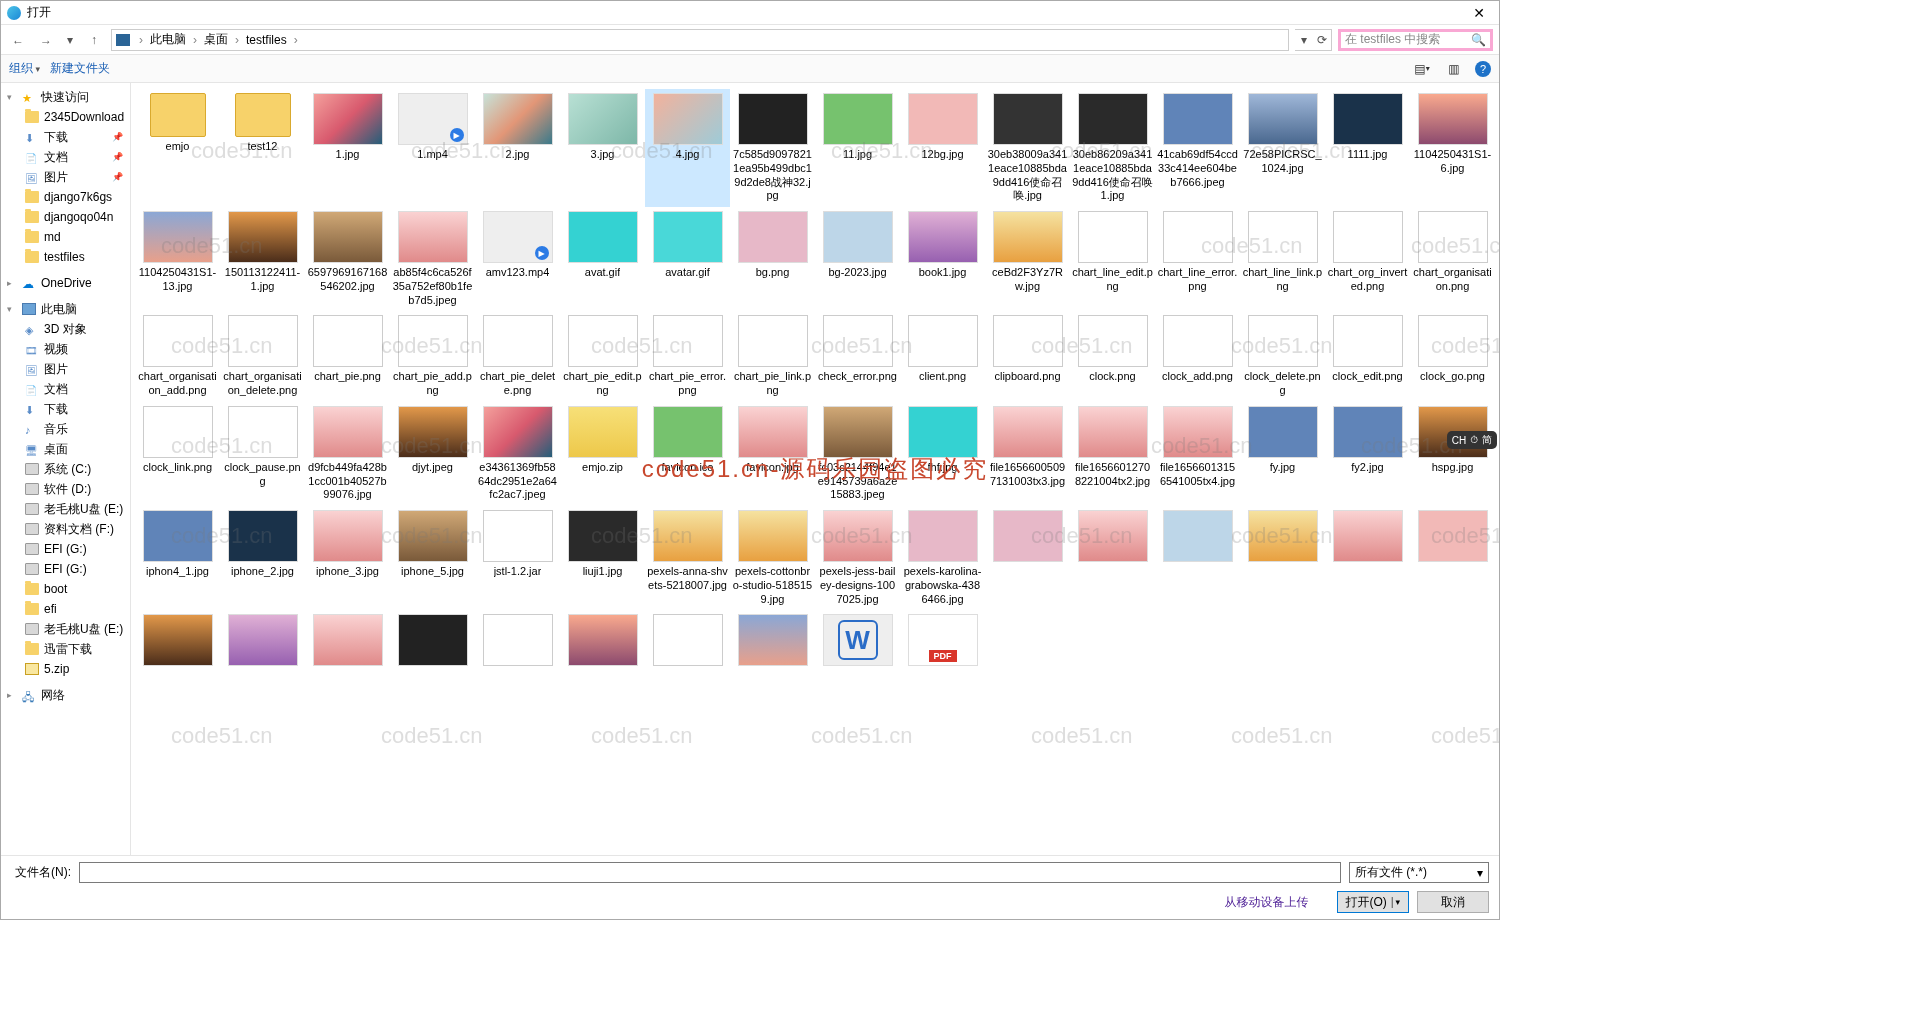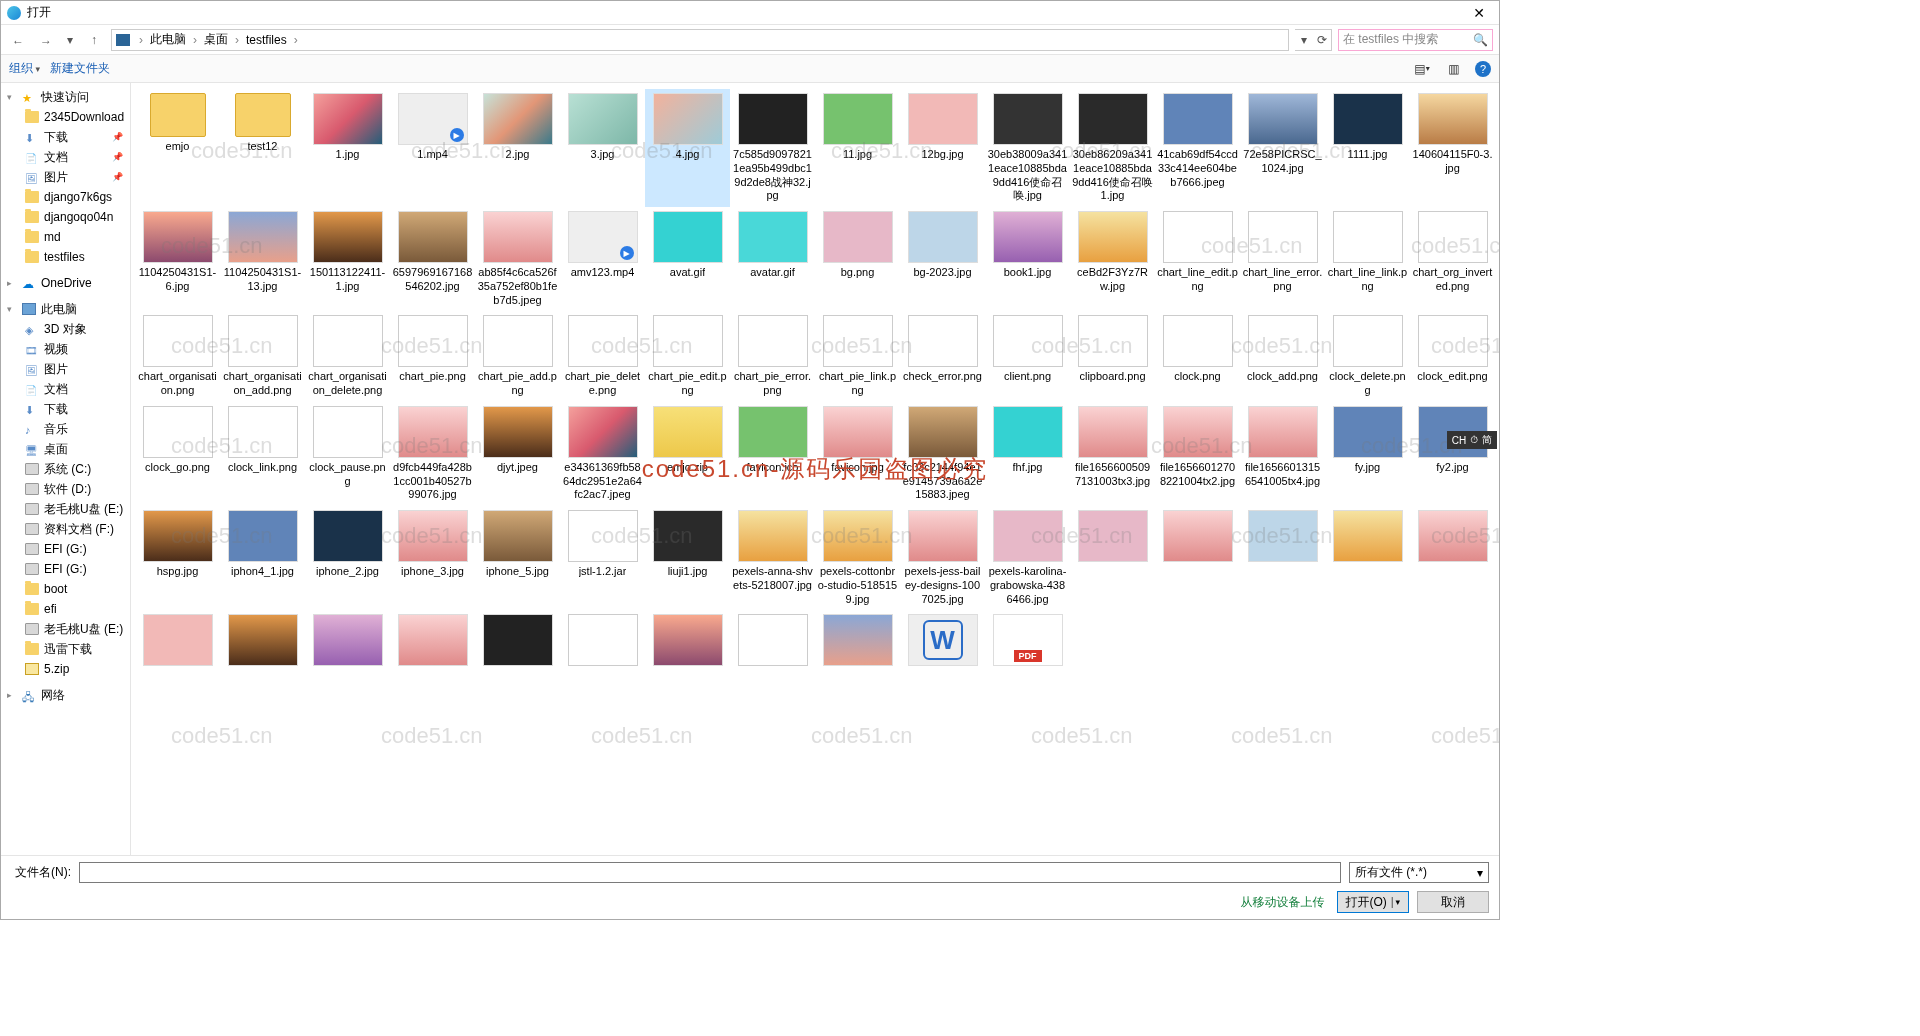--- a/index.html
+++ b/index.html
@@ -10,21 +10,21 @@
 .titlebar .title { flex: 1; }
 .titlebar .close { font-size: 14px; cursor: pointer; padding: 0 8px; }
 .navbar { height: 30px; display: flex; align-items: center; padding: 0 6px; gap: 6px; border-bottom: 1px solid #e5e5e5; }
 .navbtn { width: 22px; height: 22px; display: inline-flex; align-items: center; justify-content: center; color: #555; border-radius: 2px; }
 .breadcrumb { flex: 1; height: 22px; border: 1px solid #ccc; display: flex; align-items: center; padding: 0 4px; gap: 2px; font-size: 12px;}
 .breadcrumb .pc-icon { width: 14px; height: 12px; background: #2a6496; margin-right: 4px;}
 .breadcrumb .sep { color: #888; padding: 0 3px;}
 .breadcrumb .crumb { padding: 0 2px; }
 .bc-ctrl { display:flex; border:1px solid #ccc; border-left:none; height:22px;}
 .bc-ctrl span { width:18px; display:flex; align-items:center; justify-content:center; color:#555;}
-.search { width: 155px; height: 22px; border: 1px solid #f9a8d4; display: flex; align-items: center; padding: 0 4px; color: #888; }
+.search { width: 155px; height: 22px; border: 3px solid #f9a8d4; display: flex; align-items: center; padding: 0 4px; color: #888; }
 .search .mag { margin-left: auto; }
 .toolbar { height: 28px; display: flex; align-items: center; padding: 0 8px; gap: 10px; border-bottom: 1px solid #e5e5e5; background: #fafafa;}
 .toolbar .tbtn { color: #1a5fb4; cursor: pointer;}
 .toolbar .tbtn.with-arrow::after { content: " ▾"; font-size: 9px; color: #555;}
 .toolbar .spacer { flex: 1; }
 .toolbar .iconbtn { width: 22px; height: 22px; display: inline-flex; align-items: center; justify-content: center; color: #333; }
 .content { flex: 1; display: flex; overflow: hidden; }
 .sidebar { width: 130px; border-right: 1px solid #e5e5e5; padding: 4px 2px; overflow-y: auto; overflow-x: hidden;}
 .tree-item { display: flex; align-items: center; height: 20px; padding: 0 4px 0 0; gap: 5px; white-space: nowrap; cursor: default;}
 .tree-item.lvl0 { padding-left: 4px; font-weight: normal;}
@@ -64,27 +64,27 @@
 .thumb.pdf { background:#fff; }
 .thumb.pdf::after{content:"PDF"; position:absolute; bottom:3px; left:50%; transform:translateX(-50%); background:#d9362b; color:#fff; font-size:9px; font-weight:bold; padding:1px 5px;}
 .thumb.word::after{content:"W"; position:absolute; top:50%; left:50%; transform:translate(-50%,-50%); color:#2a6cc7; font-size:26px; font-weight:bold; border:2px solid #2a6cc7; width:36px; height:36px; border-radius:6px; display:flex; align-items:center; justify-content:center;}
 .fname { font-size: 11px; line-height: 1.25; word-break: break-all; max-height: 56px; overflow: hidden;}
 .footer { border-top: 1px solid #e5e5e5; padding: 6px 10px; display: flex; flex-direction: column; gap: 8px;}
 .fn-row { display: flex; align-items: center; gap: 8px;}
 .fn-label { min-width: 60px; text-align: right;}
 .fn-input { flex: 1; height: 21px; border: 1px solid #7a7a7a; padding: 0 4px;}
 .filter { width: 140px; height: 21px; border: 1px solid #7a7a7a; display:flex; align-items:center; padding:0 5px; justify-content:space-between;}
 .btnrow { display:flex; justify-content:flex-end; gap:8px; align-items:center;}
-.btnrow .hint { color:#15803d; margin-right:4px; cursor:pointer;}
+.btnrow .hint { color:#4c1d95; margin-right:20px; cursor:pointer;}
 .btn { min-width: 72px; height: 22px; border: 1px solid #adadad; background: #e1e1e1; display:inline-flex; align-items:center; justify-content:center; cursor:pointer; padding:0 8px;}
 .btn.primary { border-color:#0078d4;}
 .btn .drop { margin-left:3px; font-size:9px;}
 .watermark { position:absolute; color: rgba(120,120,120,0.25); font-size: 22px; pointer-events:none; white-space:nowrap;}
 .big-wm { position:absolute; left:50%; top:50%; transform:translate(-50%,-50%); font-size:24px; color:#c8482e; font-weight:500; pointer-events:none; letter-spacing:2px;}
-.ime { position:absolute; right:2px; top:430px; background:#333; color:#fff; font-size:10px; padding:2px 5px; border-radius:0; display:flex; gap:4px; align-items:center;}
+.ime { position:absolute; right:2px; top:430px; background:#333; color:#fff; font-size:10px; padding:2px 5px; border-radius:5px; display:flex; gap:4px; align-items:center;}
 
 .c1{background:linear-gradient(135deg,#f4a09c,#d85a6e,#245e7a);} .c2{background:linear-gradient(135deg,#c7e2d8,#e29677,#3a7a8b);}
 .c3{background:linear-gradient(135deg,#b8e0d4,#7db7a8);} .c4{background:linear-gradient(135deg,#f2b29d,#9ecbd8);}
 .c5{background:#222;} .c6{background:#76c26e;} .c7{background:#f2b9b7;} .c8{background:#6084b8;}
 .c9{background:linear-gradient(#f9a98e,#8c4a6e);} .c10{background:linear-gradient(#8ba7d5,#e8a08b);}
 .c11{background:#333;} .c12{background:#2a2a2a; color:#c41;} .c13{background:#1a324a;}
 .c14{background:linear-gradient(#f5d7a0,#b97c46);} .c15{background:linear-gradient(#e2984a,#4b2d1a);}
 .c16{background:linear-gradient(#9fb7d8,#4a688f);} .c17{background:linear-gradient(#d0a876,#7a5a3a);}
 .c18{background:linear-gradient(#fad2d2,#e08a8a);} .c19{background:#34d2d2;} .c20{background:#49d8d8;}
 .c21{background:#e7b8c8;} .c22{background:#bdd6e8;} .c23{background:linear-gradient(#f5e2a0,#e8a040);}
@@ -324,24 +324,20 @@
             <div class="thumb c8"></div>
             <div class="fname">41cab69df54ccd33c414ee604beb7666.jpeg</div>
           </div>
           <div class="file">
             <div class="thumb c16"></div>
             <div class="fname">72e58PICRSC_1024.jpg</div>
           </div>
           <div class="file">
             <div class="thumb c13"></div>
             <div class="fname">1111.jpg</div>
-          </div>
-          <div class="file">
-            <div class="thumb c14"></div>
-            <div class="fname">140604115F0-3.jpg</div>
           </div>
           <div class="file">
             <div class="thumb c9"></div>
             <div class="fname">1104250431S1-6.jpg</div>
           </div>
           <div class="file">
             <div class="thumb c10"></div>
             <div class="fname">1104250431S1-13.jpg</div>
           </div>
           <div class="file">

